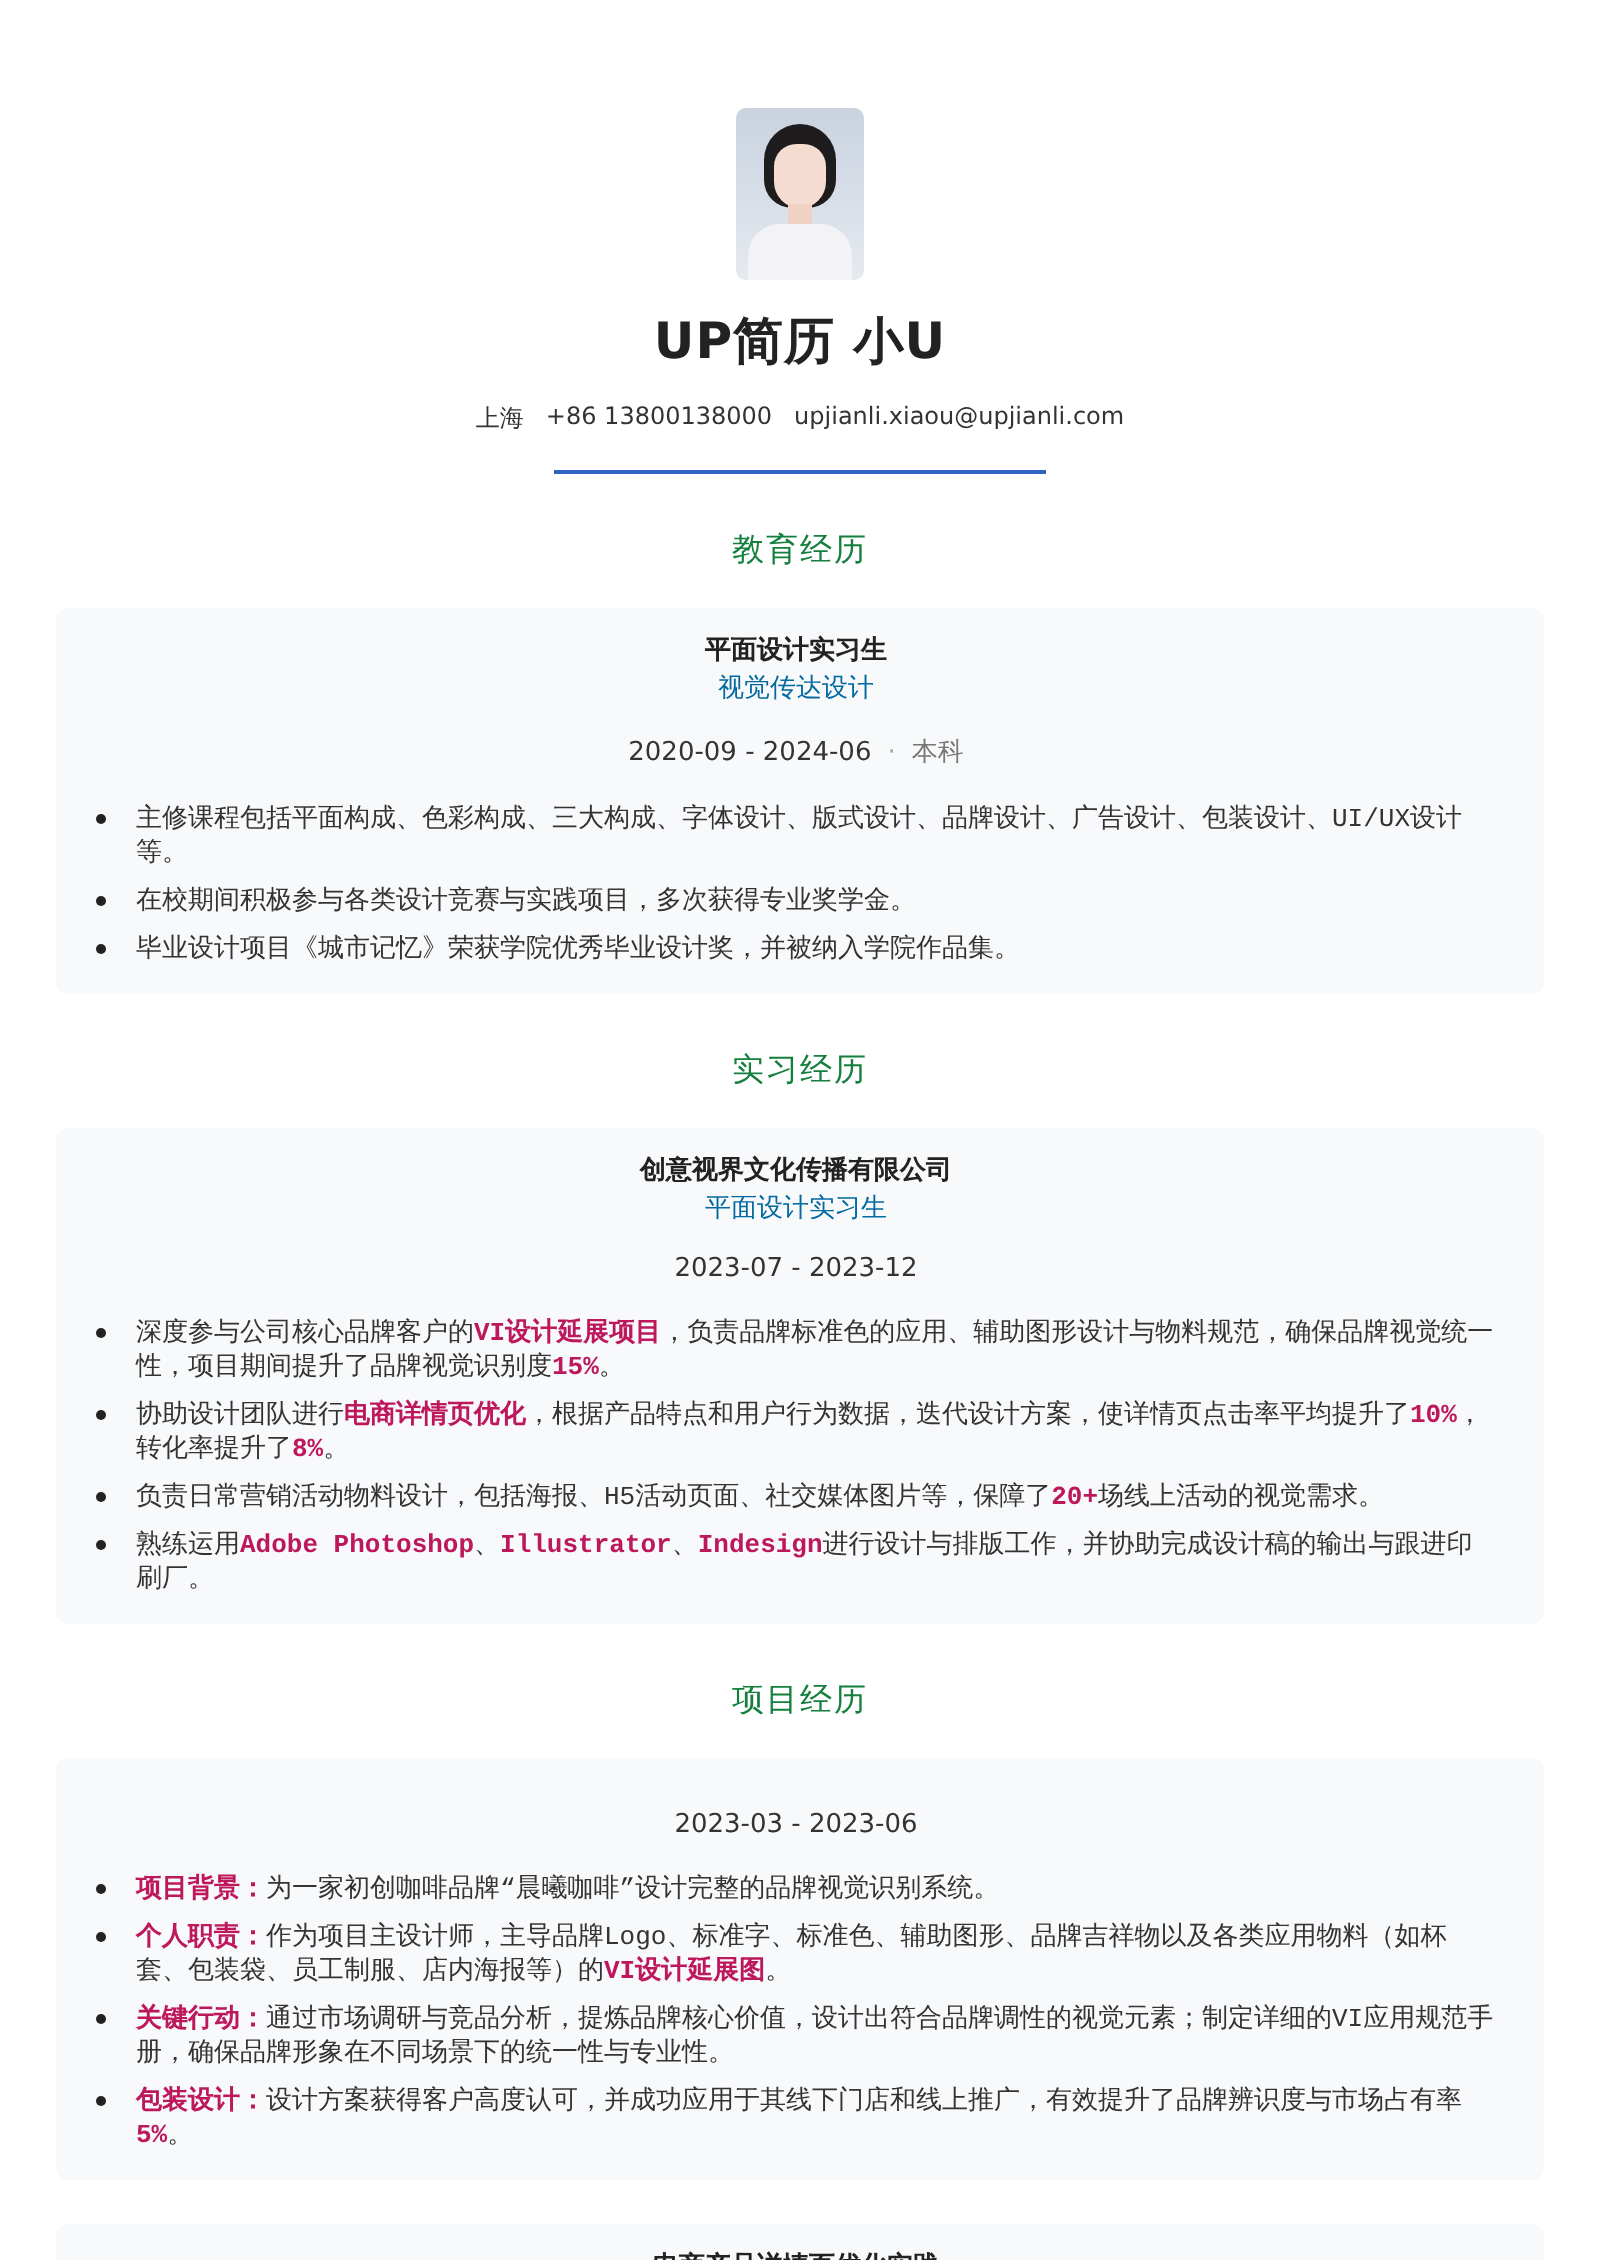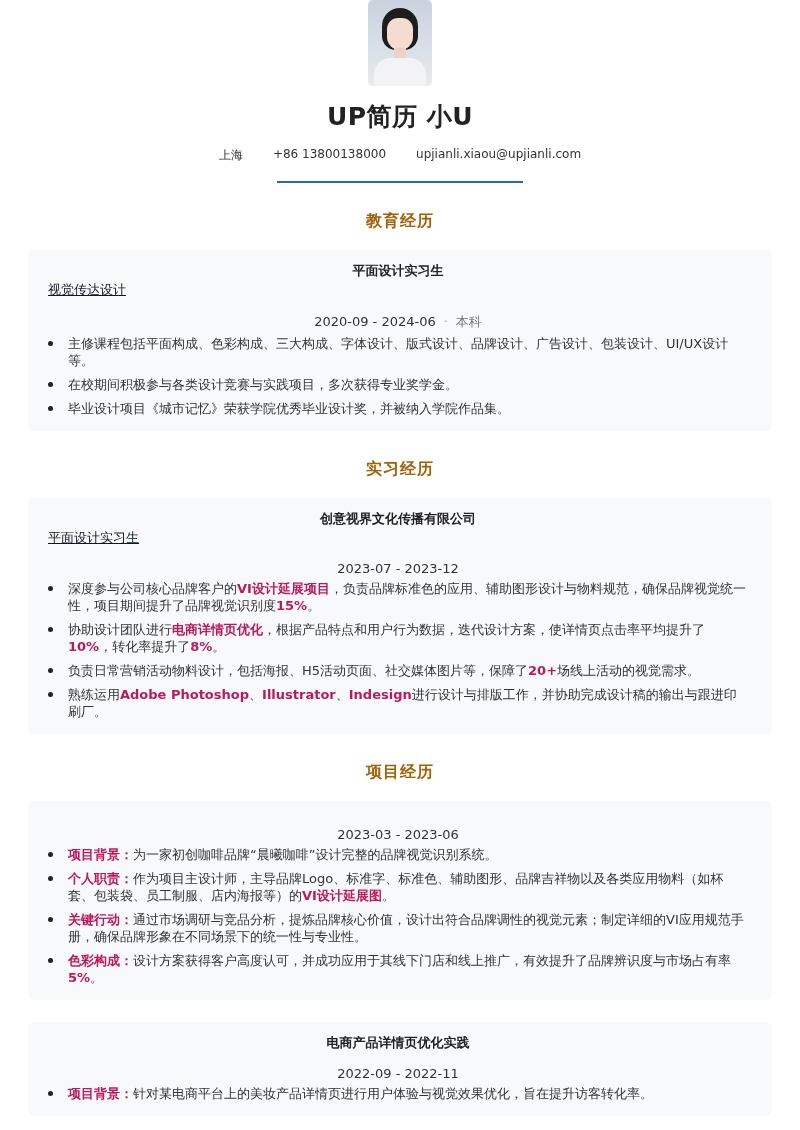--- a/index.html
+++ b/index.html
@@ -7,21 +7,21 @@
       width: 800px;
       height: 1130px;
       overflow: hidden;
       background: #ffffff;
       font-family: "DejaVu Sans", "Liberation Sans", sans-serif;
       color: #222222;
       font-size: 13px;
     }
     .page { position: relative; width: 800px; }
 
-    .header { text-align: center; }
+    .header { text-align: center; padding-top: 54px; }
     .avatar {
       width: 64px; height: 86px; margin: 0 auto;
       border-radius: 5px;
       background: linear-gradient(180deg, #c9d2de 0%, #d6dde7 45%, #e6eaf0 100%);
       position: relative; overflow: hidden;
     }
     .avatar .hair {
       position: absolute; left: 14px; top: 8px; width: 36px; height: 42px;
       background: #1f1c1e; border-radius: 18px 18px 14px 14px;
     }
@@ -38,55 +38,55 @@
       background: #f3f3f5; border-radius: 16px 16px 0 0;
     }
     .name {
       margin-top: 14px;
       font-size: 25px; font-weight: bold; color: #222;
       letter-spacing: 0.5px;
     }
     .contacts {
       margin-top: 14px;
       font-size: 12px; color: #333;
-      display: flex; justify-content: center; gap: 30px;
+      display: flex; justify-content: center; gap: 11px;
     }
     .divider {
       width: 246px; height: 2px; background: #2f62c4;
       margin: 17px auto 0;
     }
 
     .section-title {
       text-align: center;
-      color: #a16207;
-      font-size: 16px; font-weight: bold;
+      color: #15803d;
+      font-size: 16px; font-weight: normal;
       margin: 28px 0 18px;
       letter-spacing: 1px;
     }
     .card {
       margin: 0 28px;
       background: #f8f9fb;
       border-radius: 6px;
       padding: 12px 24px 14px 20px;
     }
     .card + .card { margin-top: 22px; }
     .card-title {
       text-align: center; font-size: 13px; font-weight: bold; color: #222;
     }
     .card-sub {
-      text-align: left; font-size: 13px; color: #0f172a; margin-top: 1px; text-decoration: underline;
+      text-align: center; font-size: 13px; color: #0369a1; margin-top: 1px;
     }
     .card-date {
       text-align: center; font-size: 13px; color: #333; margin-top: 14px;
     }
     .card-date .sep { color: #aaa; margin: 0 8px; }
     .card-date .degree { color: #777; }
 
     ul.bullets {
-      list-style: none; margin: 4px 0 0; padding: 0;
+      list-style: none; margin: 16px 0 0; padding: 0; font-family: Liberation Mono, monospace;
     }
     ul.bullets li {
       position: relative;
       padding-left: 20px;
       font-size: 13px; line-height: 17px; color: #333;
       margin-bottom: 7px;
     }
     ul.bullets li:last-child { margin-bottom: 0; }
     ul.bullets li::before {
       content: ""; position: absolute; left: 0; top: 6px;
@@ -147,21 +147,21 @@
   </section>
 
   <section>
     <div class="section-title">项目经历</div>
     <div class="card">
       <div class="card-date">2023-03 - 2023-06</div>
       <ul class="bullets">
           <li><b>项目背景：</b>为一家初创咖啡品牌“晨曦咖啡”设计完整的品牌视觉识别系统。</li>
           <li><b>个人职责：</b>作为项目主设计师，主导品牌Logo、标准字、标准色、辅助图形、品牌吉祥物以及各类应用物料（如杯套、包装袋、员工制服、店内海报等）的<b>VI设计延展图</b>。</li>
           <li><b>关键行动：</b>通过市场调研与竞品分析，提炼品牌核心价值，设计出符合品牌调性的视觉元素；制定详细的VI应用规范手册，确保品牌形象在不同场景下的统一性与专业性。</li>
-          <li><b>色彩构成：</b>设计方案获得客户高度认可，并成功应用于其线下门店和线上推广，有效提升了品牌辨识度与市场占有率<b>5%</b>。</li>
+          <li><b>包装设计：</b>设计方案获得客户高度认可，并成功应用于其线下门店和线上推广，有效提升了品牌辨识度与市场占有率<b>5%</b>。</li>
         </ul>
     </div>
     <div class="card">
       <div class="card-title">电商产品详情页优化实践</div>
       <div class="card-date">2022-09 - 2022-11</div>
       <ul class="bullets">
           <li><b>项目背景：</b>针对某电商平台上的美妆产品详情页进行用户体验与视觉效果优化，旨在提升访客转化率。</li>
         </ul>
     </div>
   </section>

